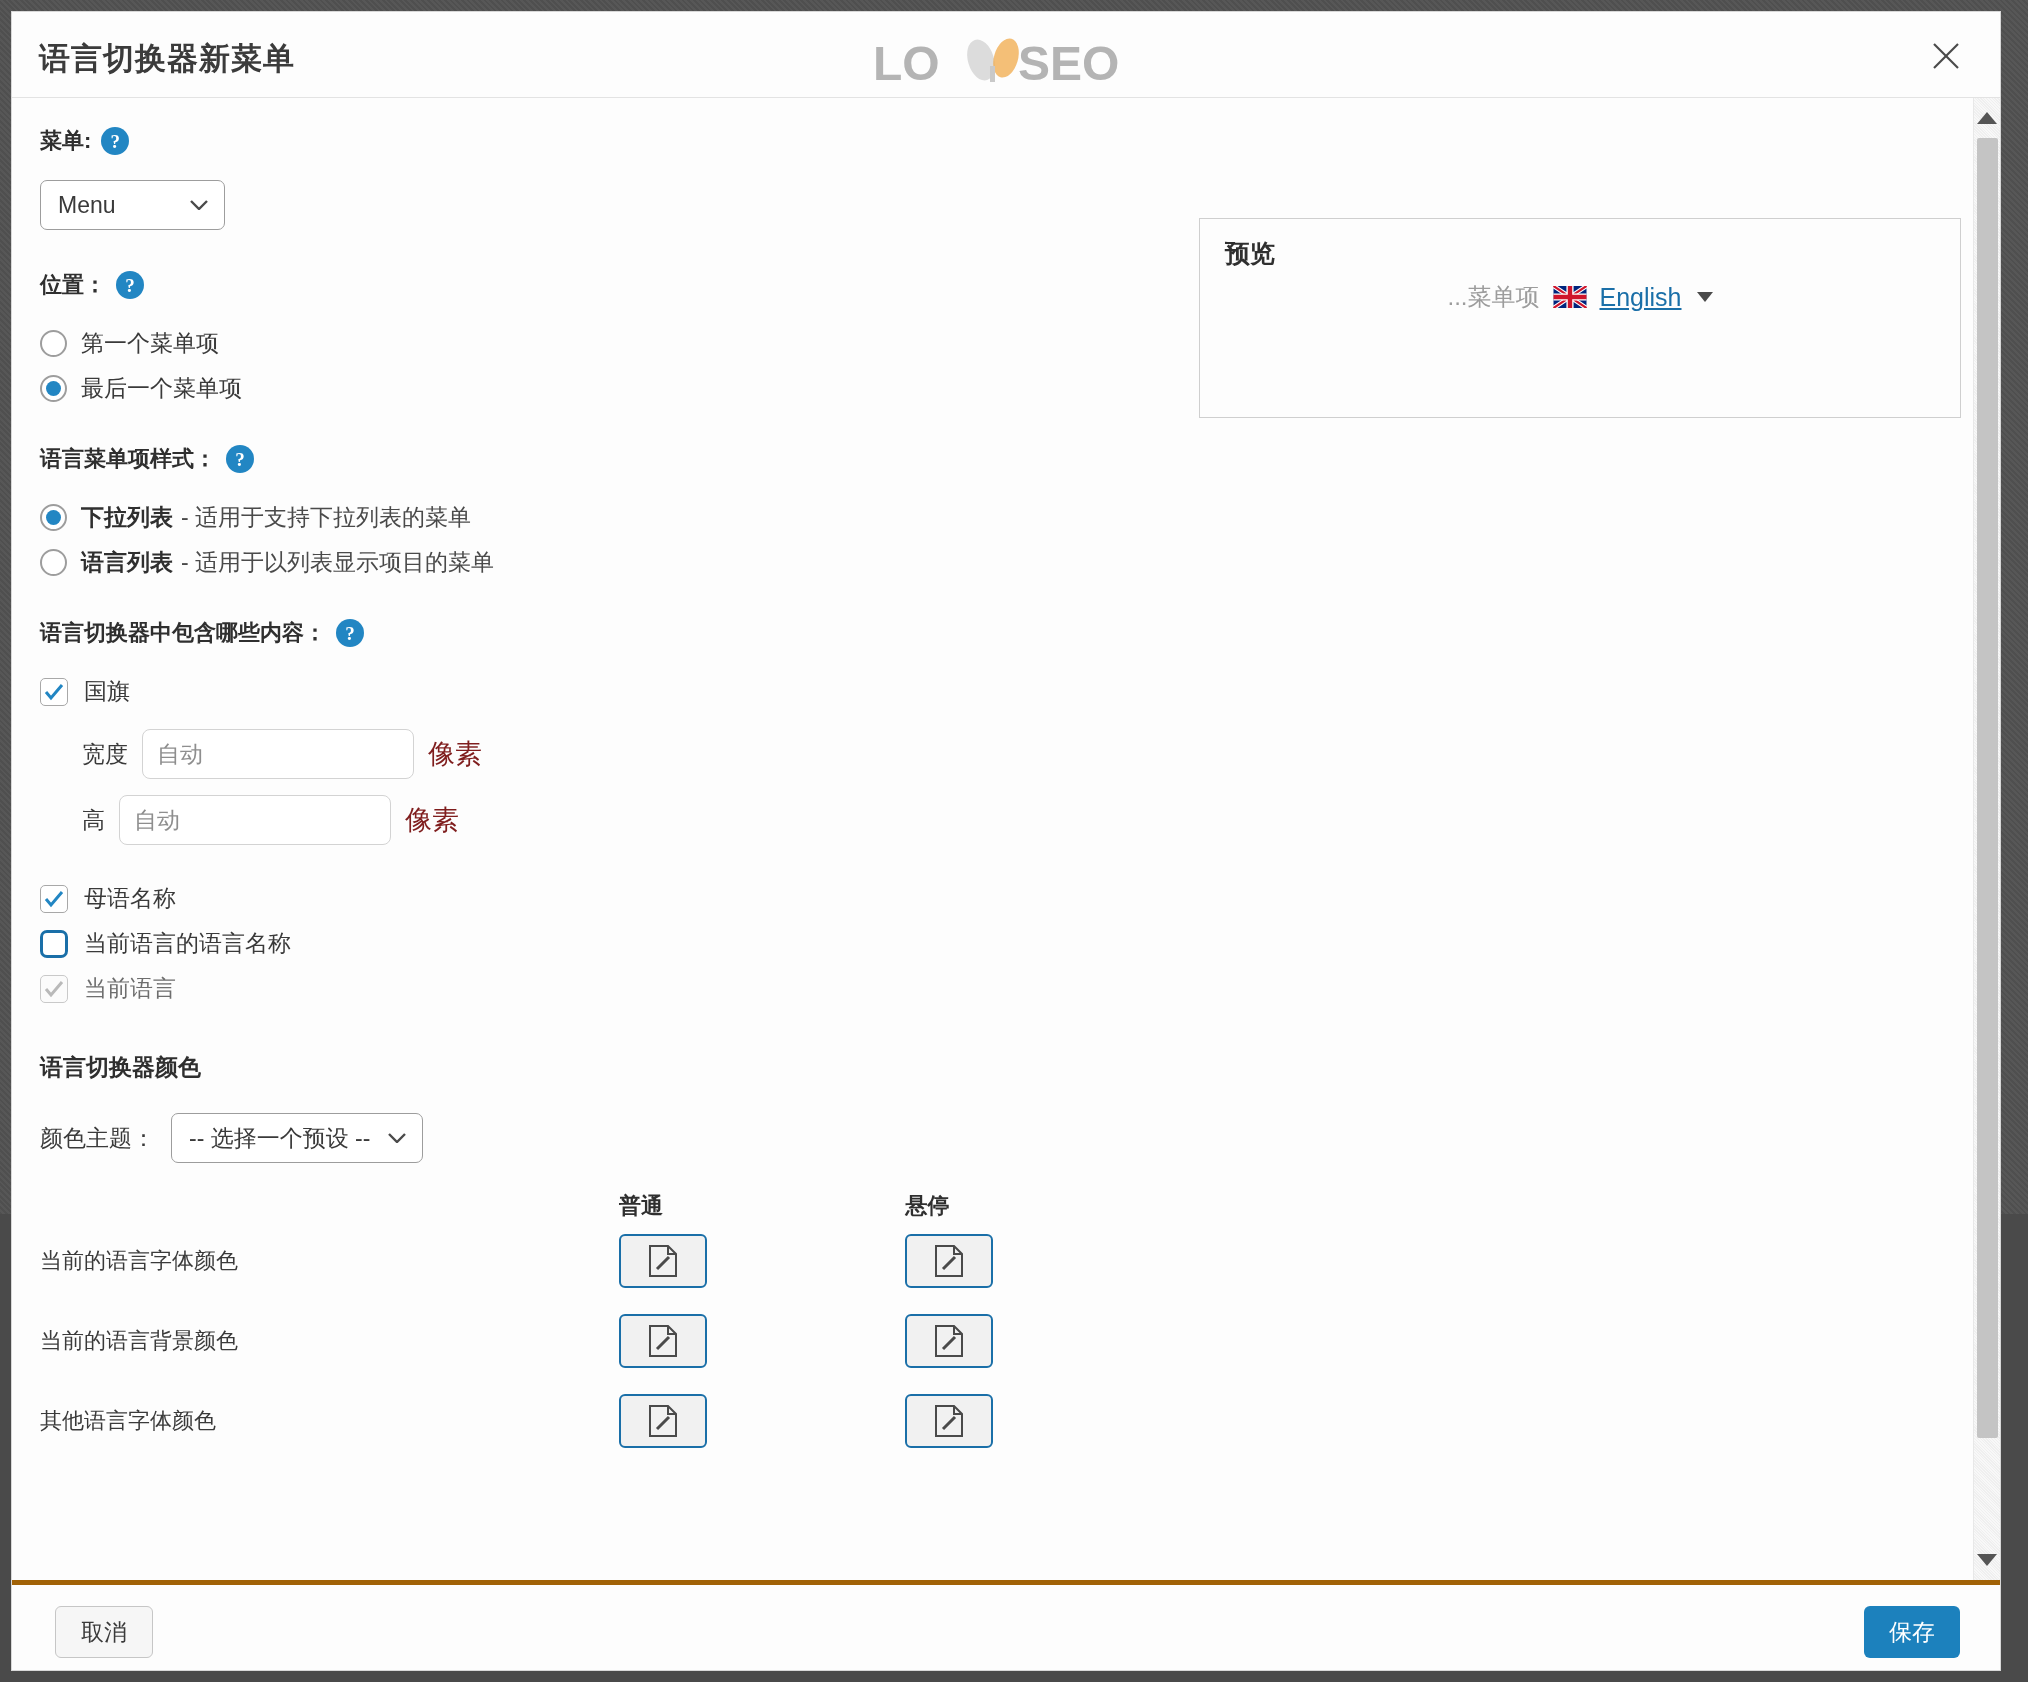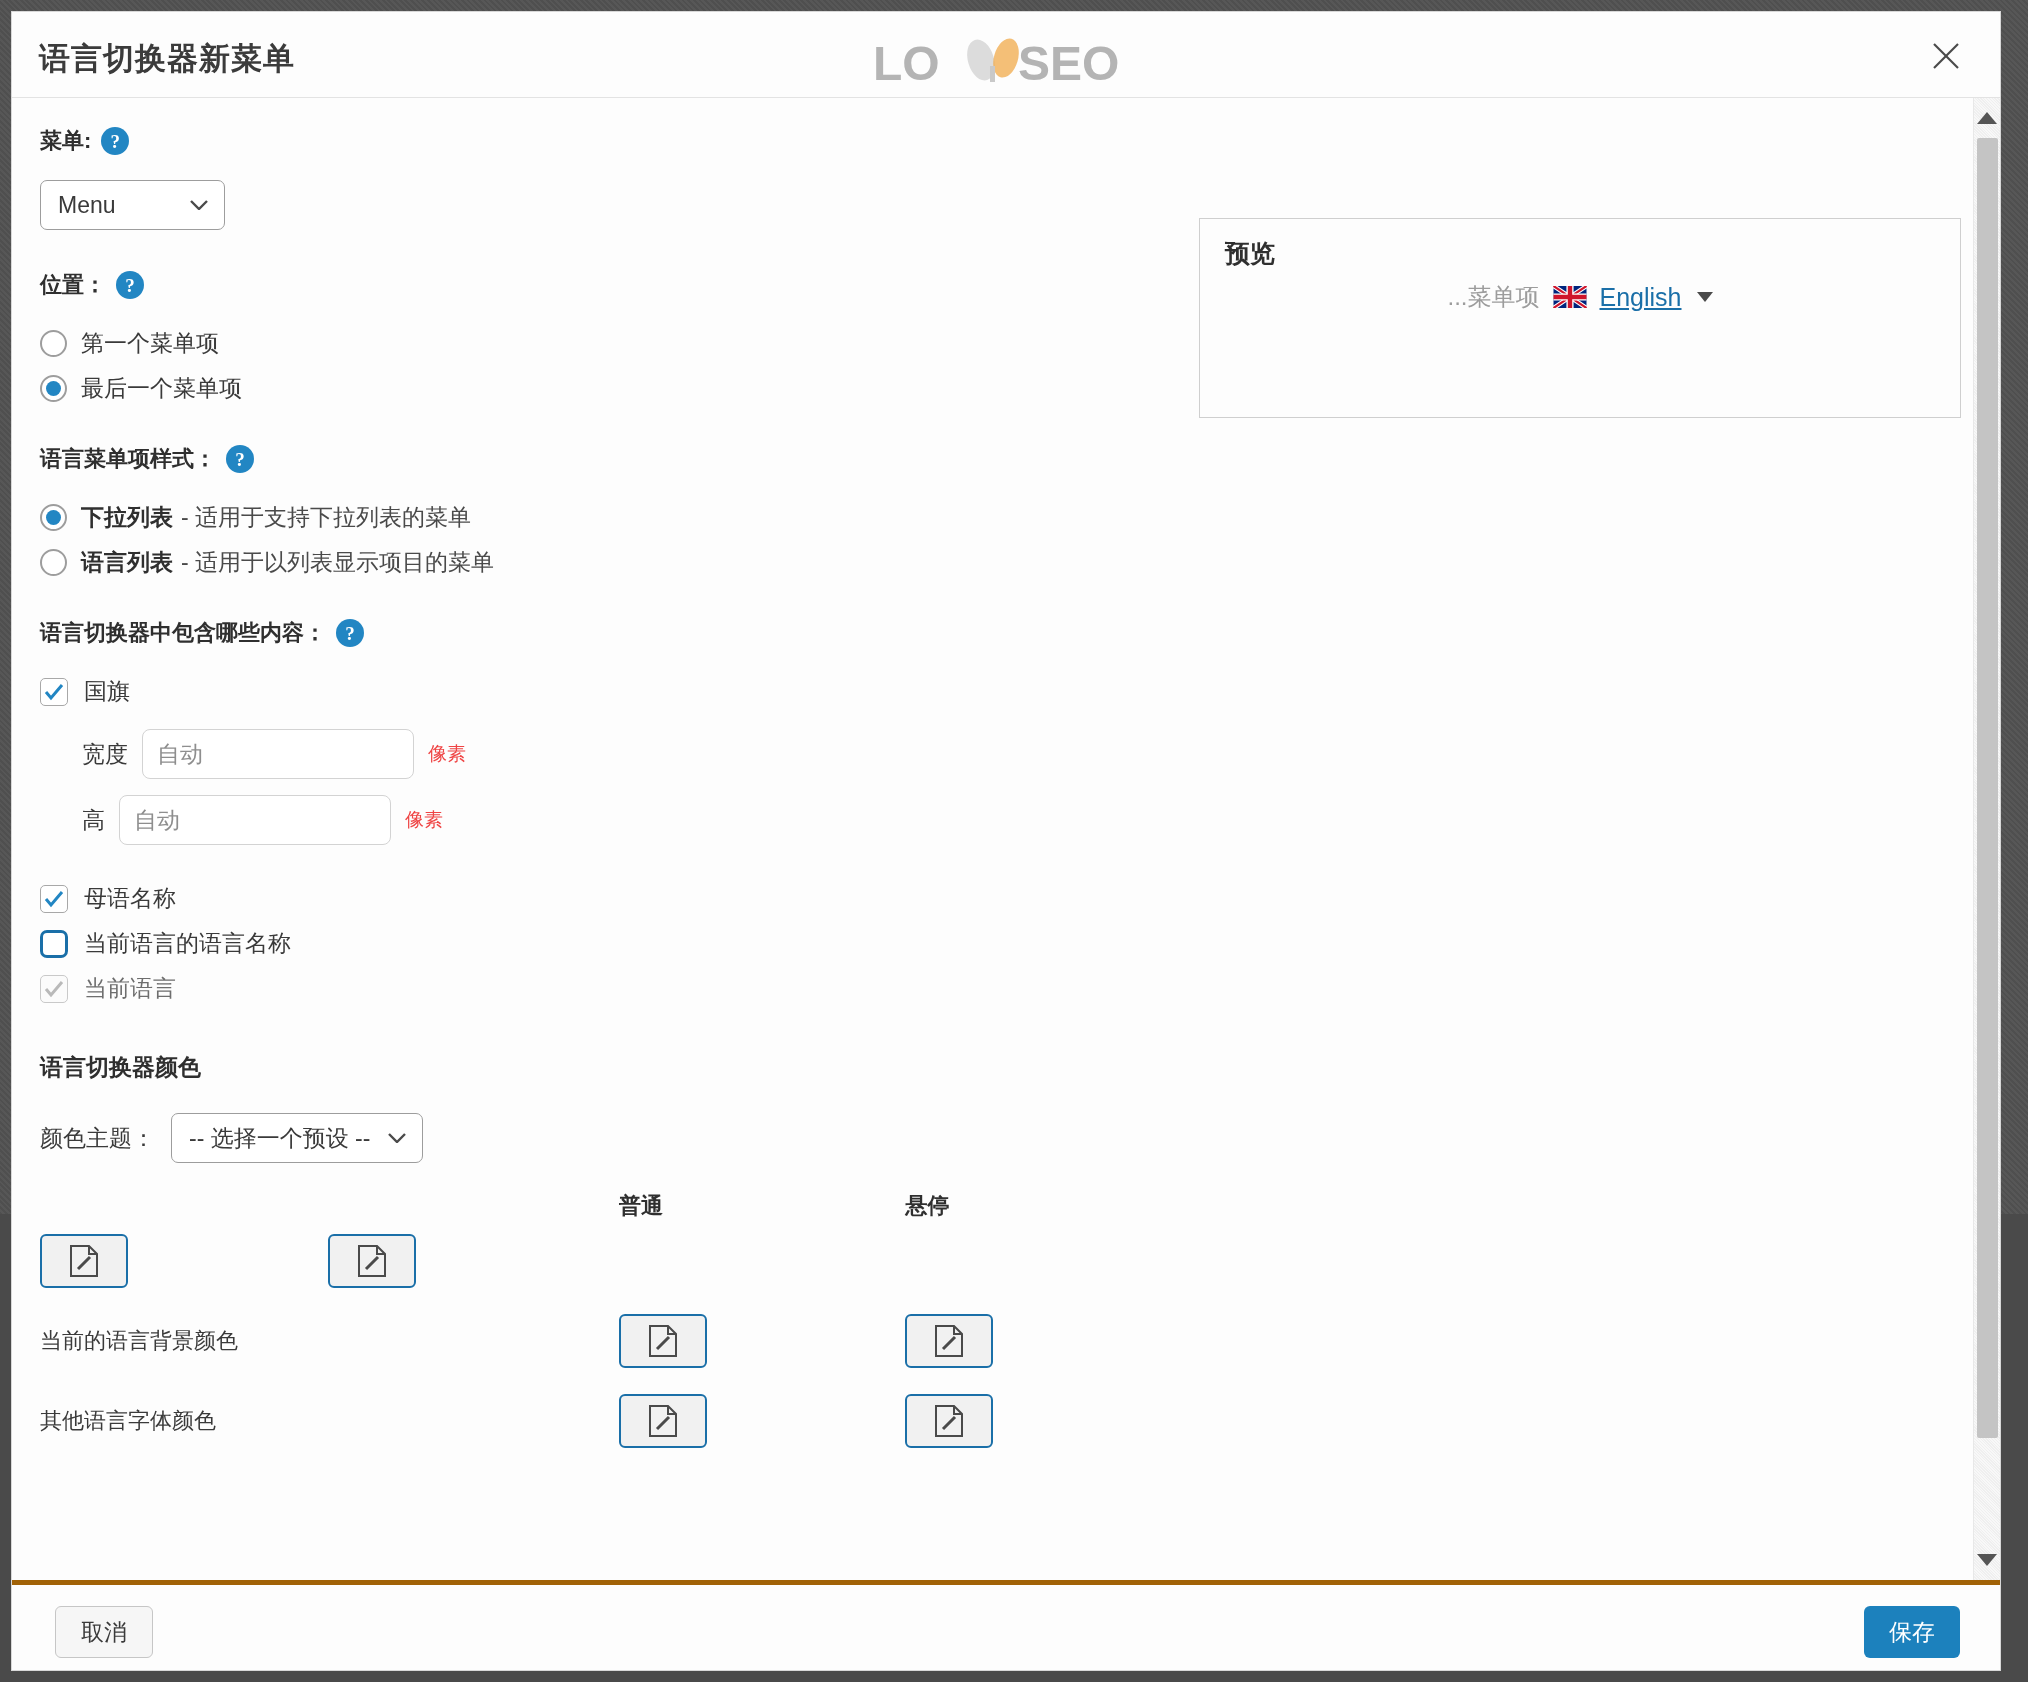--- a/index.html
+++ b/index.html
@@ -180,21 +180,21 @@
     border: 1px solid #d3d3d3;
     border-radius: 8px;
     background: #fff;
     font-size: 23px;
     color: #3a3a3a;
     padding: 0 14px;
     font-family: "Liberation Sans", "DejaVu Sans", sans-serif;
   }
   .text-input::placeholder { color: #8e8e8e; }
 
-  .unit-label { font-size: 19px; color: #ef4444; }
+  .unit-label { font-size: 27px; color: #7f1d1d; }
   .sub-label  { font-size: 23px; color: #3a3a3a; }
 
   .section-head {
     font-size: 23px;
     font-weight: bold;
     color: #2f2f2f;
   }
 
   
   .color-table { position: relative; }
@@ -472,20 +472,23 @@
               <div style="width:582px;"></div>
               <div style="width:288px;">
                 <span class="col-head">普通</span>
               </div>
               <div style="width:288px;">
                 <span class="col-head">悬停</span>
               </div>
             </div>
 
             <div style="display:flex;align-items:center;height:80px;">
+              <div style="width:582px;">
+                <span class="color-row-label">当前的语言字体颜色</span>
+              </div>
               <div style="width:288px;">
                 <div class="swatch-btn">
                   <svg width="30" height="34" viewBox="0 0 30 34" xmlns="http://www.w3.org/2000/svg">
                     <path d="M2,2 H20 L28,10 V32 H2 Z" fill="none" stroke="#4a4a4a" stroke-width="2"></path>
                     <path d="M20,2 V10 H28" fill="none" stroke="#4a4a4a" stroke-width="2"></path>
                     <line x1="9" y1="25" x2="21" y2="13" stroke="#4a4a4a" stroke-width="3"></line>
                   </svg>
                 </div>
               </div>
               <div style="width:288px;">

